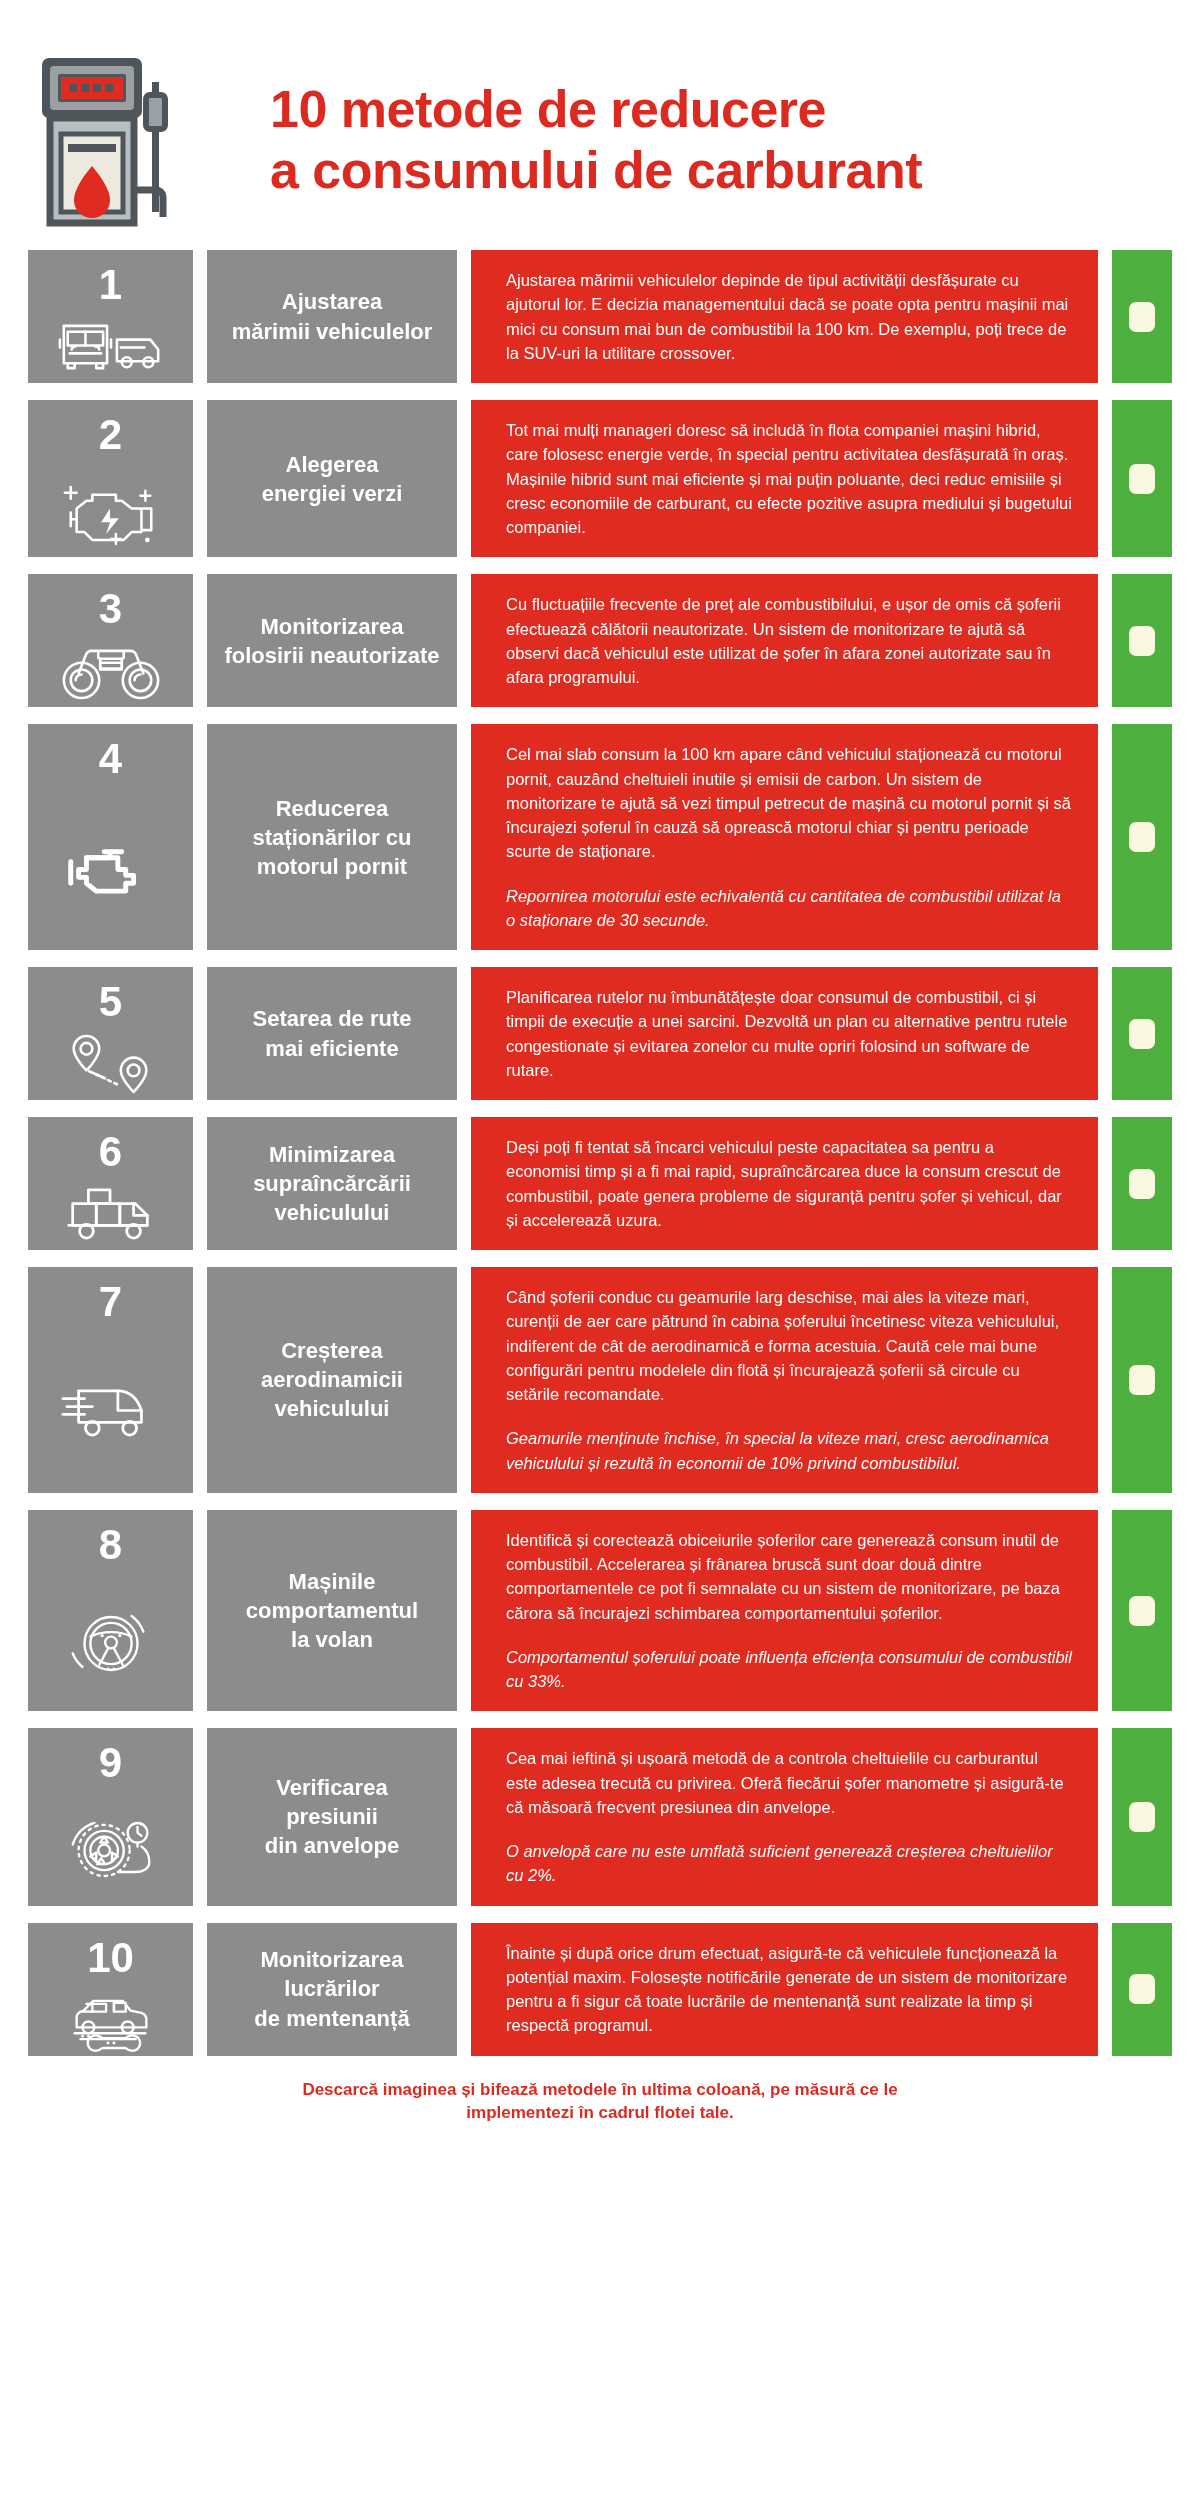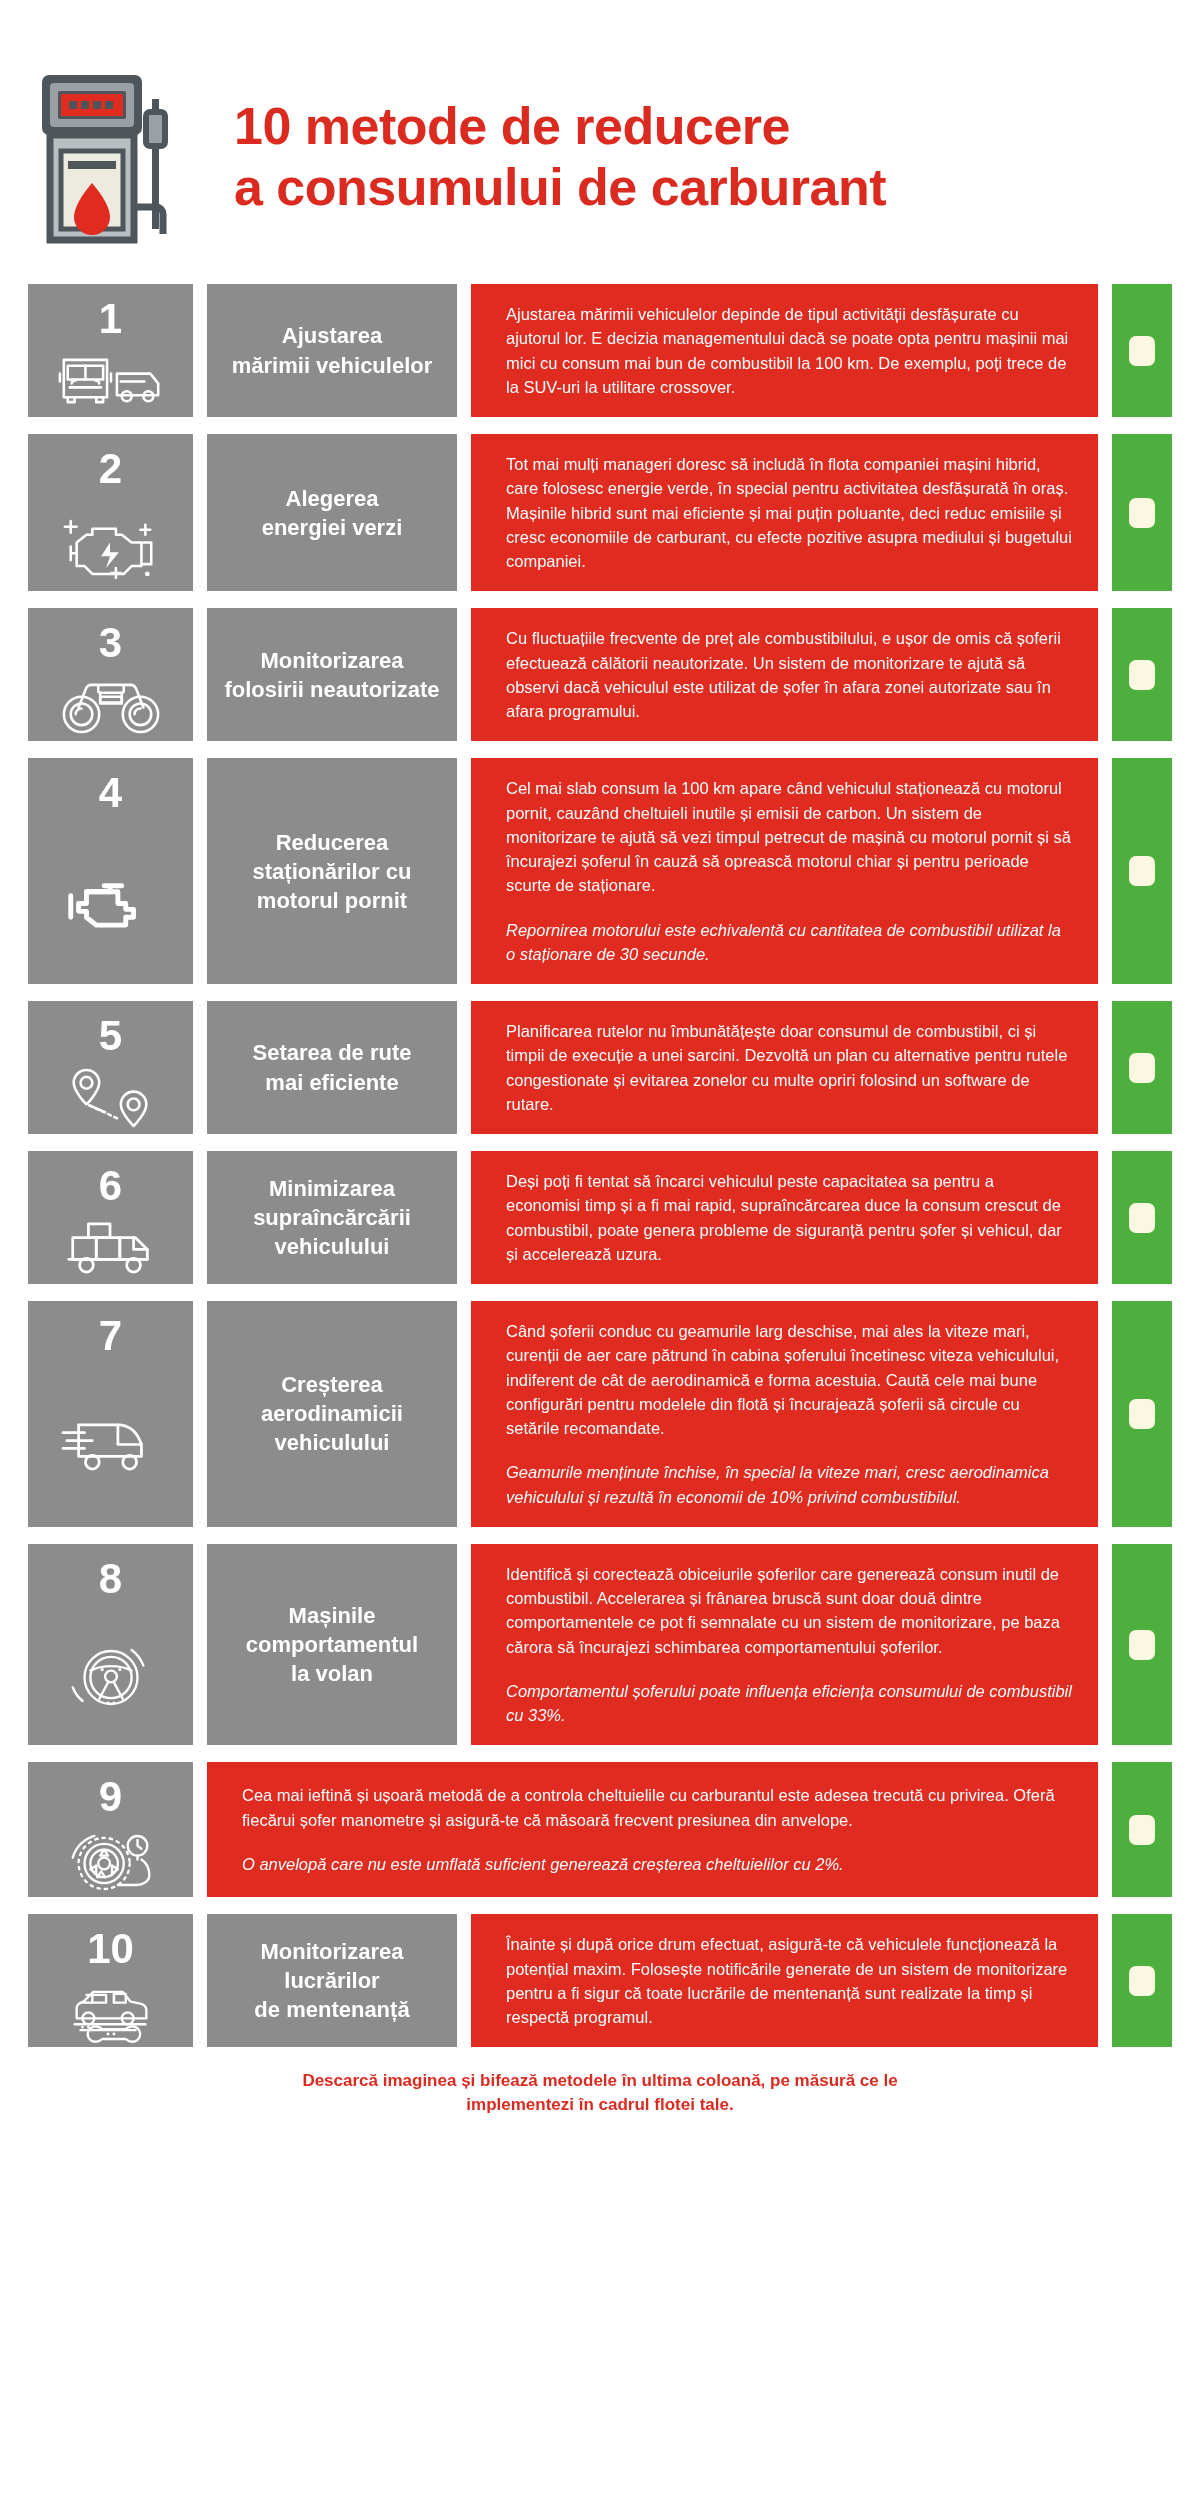--- a/index.html
+++ b/index.html
@@ -9,21 +9,22 @@
     background: #ffffff;
     font-family: "Liberation Sans", sans-serif;
     overflow: hidden;
   }
 
   
   .header {
     display: flex;
     align-items: center;
     padding: 30px 0 0 28px;
-    height: 284px;
+    height: 250px;
+    gap: 36px;
   }
   .pump-icon { width: 170px; height: 185px; flex: 0 0 170px; }
   .header-title {
     margin-left: 36px;
     color: #DB2B20;
     font-size: 52px;
     font-weight: bold;
     line-height: 1.18;
     letter-spacing: -0.5px;
   }
@@ -412,20 +413,27 @@
           <circle cx="48" cy="40" r="26" stroke-dasharray="2.5 5"></circle>
           <circle cx="48" cy="40" r="20"></circle>
           <circle cx="48" cy="40" r="14"></circle>
           <circle cx="48" cy="40" r="6"></circle>
           <path d="M48 26l4 6h-8zM34 46l6-4v8zM62 46l-6-4v8zM41 54l4-6 4 6z"></path>
           <path d="M16 34a34 34 0 0 1 22-22"></path>
           <circle cx="82" cy="22" r="10"></circle>
           <path d="M82 16v6l4 3"></path>
           <path d="M82 32v4M86 36c6 4 8 10 8 16s-6 10-14 10H62"></path>
         </svg>
+      </div>
+    </div>
+    <div class="cell-title">
+      <div class="t">
+        <span>Verificarea</span><br>
+        <span>presiunii</span><br>
+        <span>din anvelope</span>
       </div>
     </div>
     <div class="cell-body">
       <p>Cea mai ieftină și ușoară metodă de a controla cheltuielile cu carburantul este adesea trecută cu privirea. Oferă fiecărui șofer manometre și asigură-te că măsoară frecvent presiunea din anvelope.</p>
       <p class="note"> O anvelopă care nu este umflată suficient generează creșterea cheltuielilor cu 2%.</p>
     </div>
     <div class="cell-check">
       <div class="checkbox"></div>
     </div>
   </div>

